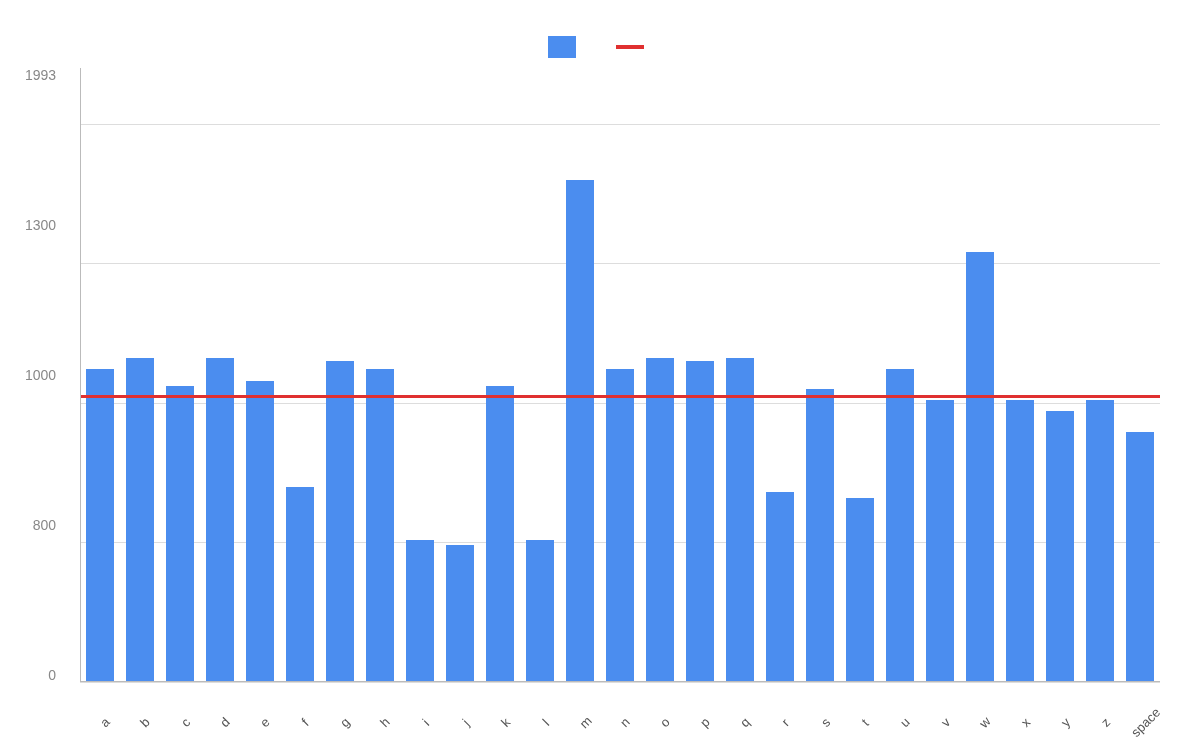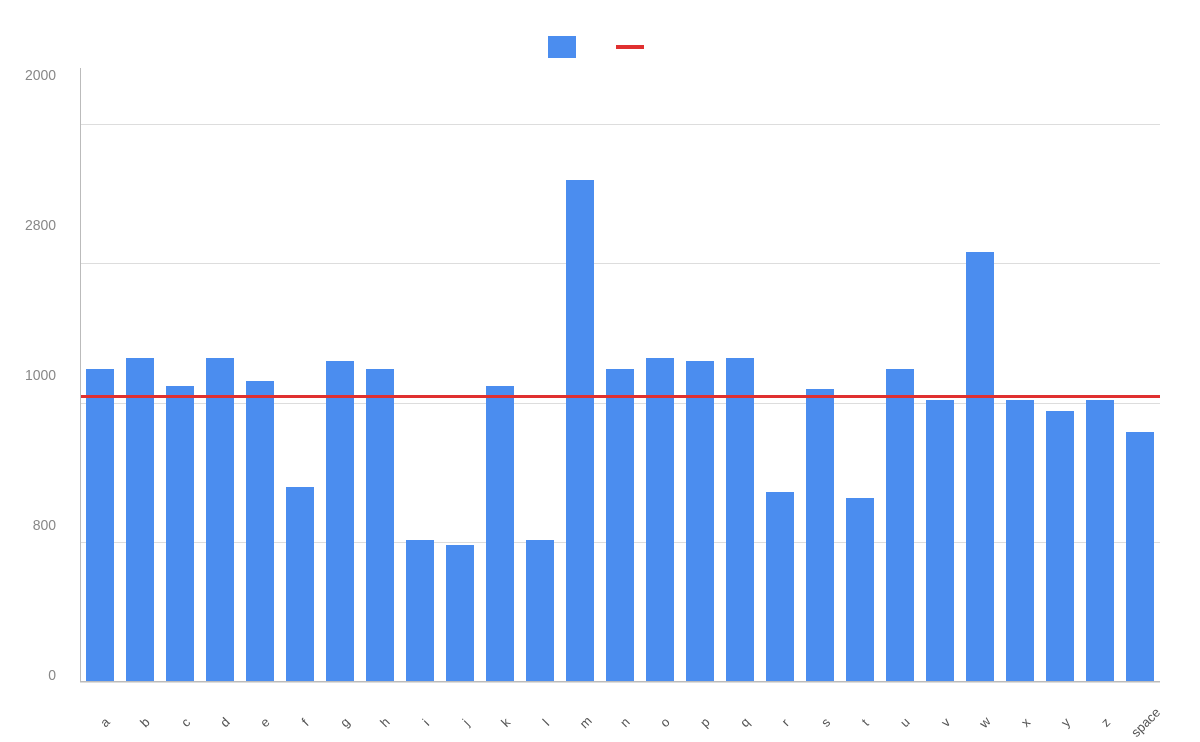--- a/index.html
+++ b/index.html
@@ -152,22 +152,22 @@
   <div class="chart-inner" id="chart-inner">
 
     <div class="grid-lines" id="grid-lines">
         <div class="grid-line" style="top: 9.09091%;"></div>
         <div class="grid-line" style="top: 31.8182%;"></div>
         <div class="grid-line" style="top: 54.5455%;"></div>
         <div class="grid-line" style="top: 77.2727%;"></div>
         <div class="grid-line" style="top: 100%;"></div>
       </div>
     <div class="y-labels" id="y-labels">
-        <div class="y-label">2000</div>
-        <div class="y-label">2800</div>
+        <div class="y-label">1993</div>
+        <div class="y-label">1300</div>
         <div class="y-label">1000</div>
         <div class="y-label">800</div>
         <div class="y-label">0</div>
       </div>
     <div class="bars-container" id="bars-container">
         <div class="bar-group">
           <div class="bar" style="height: 50.9091%; background: rgb(75, 141, 239);"></div>
           <div class="x-label">a</div>
         </div>
         <div class="bar-group">

